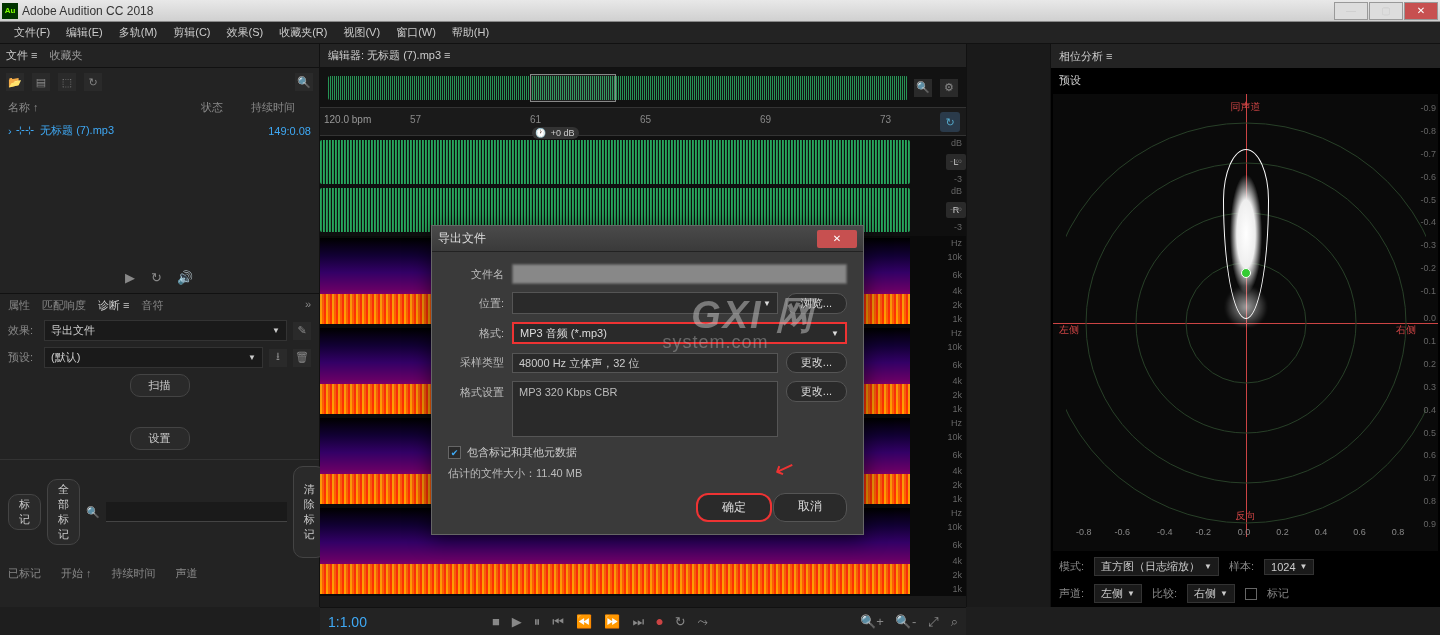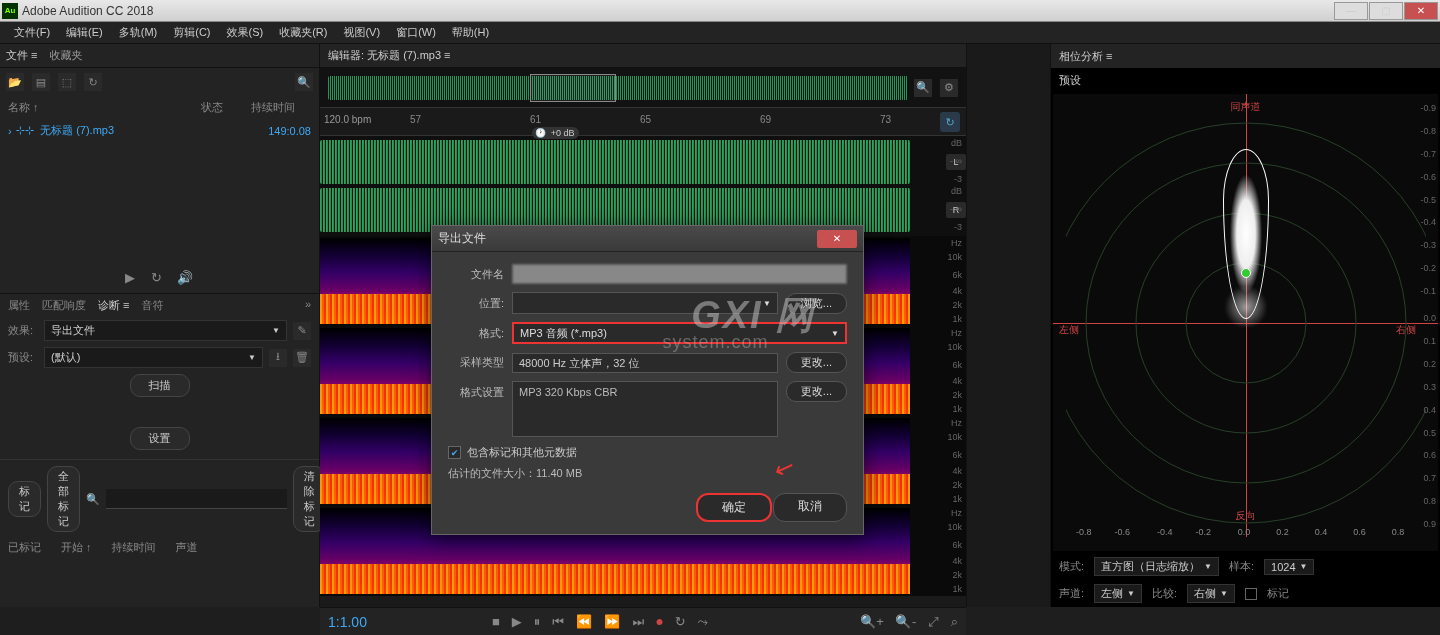--- a/index.html
+++ b/index.html
@@ -224,21 +224,21 @@
       </div>
       <div class="form-row" style="justify-content:center;gap:30px;flex-direction:column;">
         <span class="btn-small">扫描</span>
         <span class="btn-small">设置</span>
       </div>
       <div class="search-row" style="border-top:1px solid #333;margin-top:6px;padding-top:6px;">
         <span class="btn-small" style="padding:2px 10px">标记</span>
         <span class="btn-small" style="padding:2px 10px">全部标记</span>
         <span style="color:#888">🔍</span>
         <input class="search-input" style="">
-        <span class="btn-small" style="padding:2px 10px">清除标记</span>
+        <span class="btn-small" style="padding:15px 10px">清除标记</span>
       </div>
       <div class="table-header">
         <span>已标记</span>
         <span>开始 ↑</span>
         <span>持续时间</span>
         <span>声道</span>
       </div>
     </div>
   </div>
 

